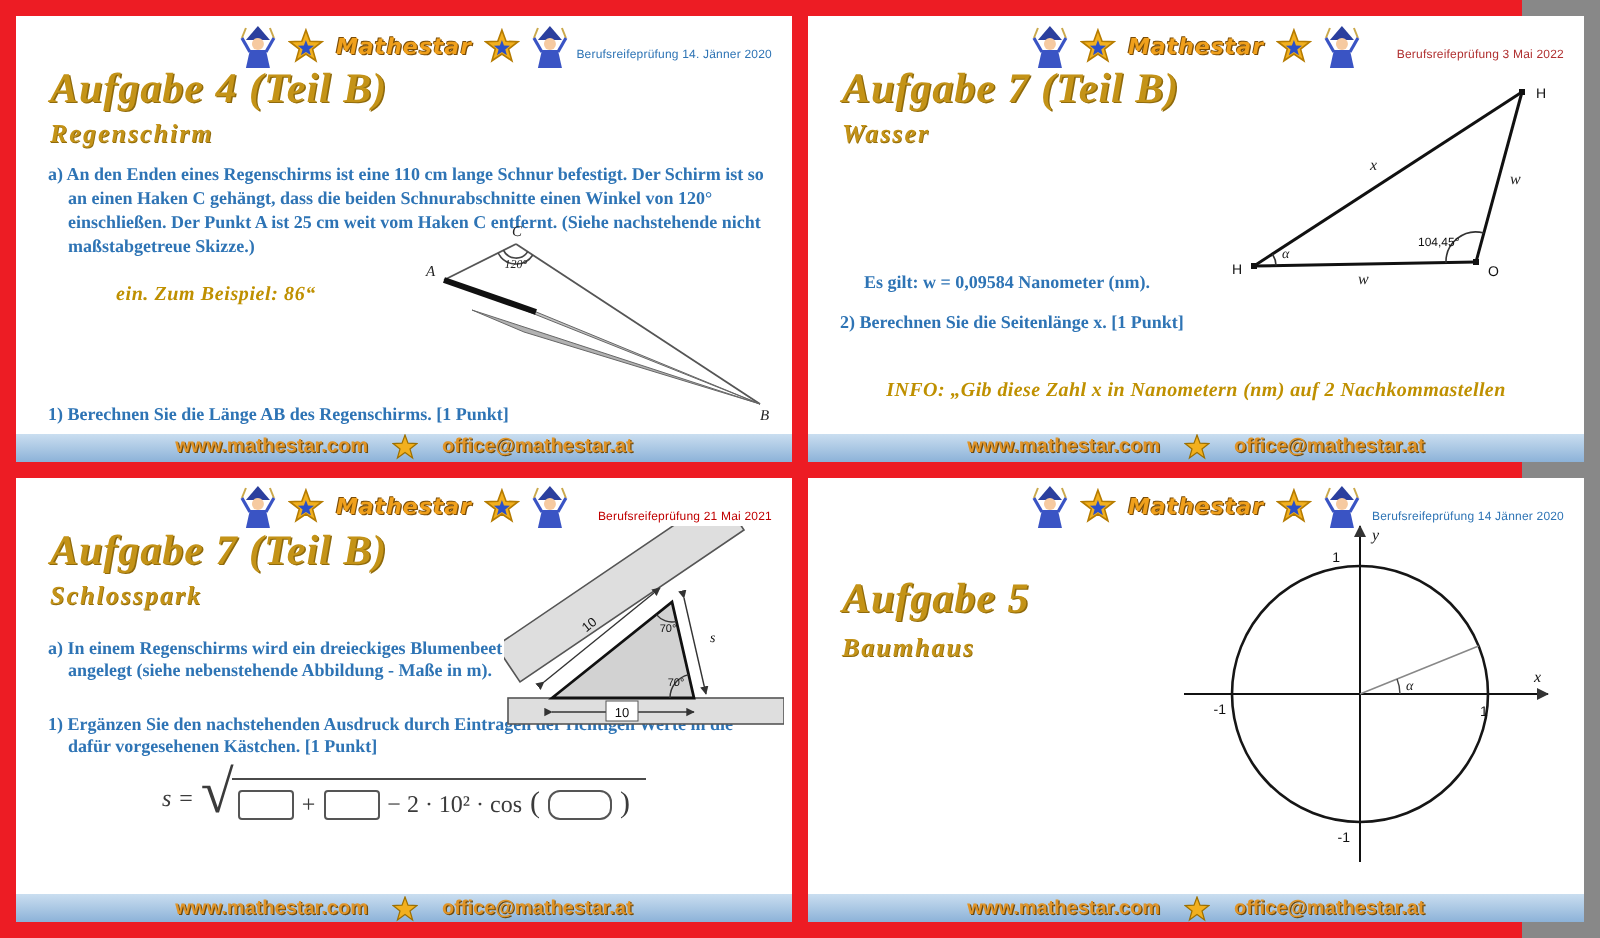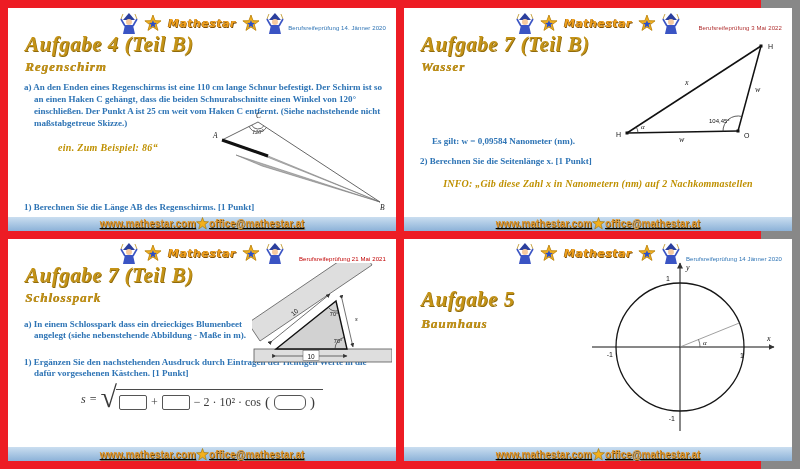--- a/index.html
+++ b/index.html
@@ -31,21 +31,21 @@
   .task{position:absolute;font-weight:bold;color:#2e74b5;font-size:9px;line-height:1.32;
     text-indent:-10px;padding-left:10px;}
   .info{position:absolute;color:#bf9000;font-weight:bold;font-style:italic;
     font-size:10px;line-height:1.5;letter-spacing:0.3px;}
   .info .l2{padding-left:26px;}
   .info-center{text-align:center;letter-spacing:0.2px;}
   .info-center .l2{padding-left:0;}
   
   .footer{position:absolute;bottom:0;left:0;right:0;height:14px;
     background:linear-gradient(#cadef0,#8cb2d8);display:flex;align-items:center;
-    justify-content:center;text-decoration:underline;}
+    justify-content:center;gap:12px;}
   .ftxt{font-family:"Liberation Sans",sans-serif;font-weight:bold;font-size:10px;
     color:#e09428;text-shadow:0.6px 0.6px 0 #6d4a10;}
   
   .formula{position:absolute;left:0;right:0;top:150px;display:flex;justify-content:center;
     align-items:center;color:#3b3b3b;font-size:12px;gap:4px;}
   .f-lhs{font-style:italic;}
   .f-eq{font-style:normal;}
   .f-rad{font-size:30px;line-height:20px;transform:translateY(-3px);margin-right:-5px;}
   .f-under{display:inline-flex;align-items:center;gap:4px;border-top:1.6px solid #4a4a4a;
     padding:4px 8px 0 3px;}
@@ -157,21 +157,21 @@
         <polygon points="9,1 3,8 15,8" fill="#2b3f9e"></polygon>
         <circle cx="9" cy="10" r="3" fill="#f6caa0"></circle>
         <polygon points="5,13 13,13 15,22 3,22" fill="#3a54c4"></polygon>
       </svg>
     </div>
     <div class="exam-date date-red">Berufsreifeprüfung 3 Mai 2022</div>
     <div class="title" style="top:24px">Aufgabe 7 (Teil B)</div>
     <div class="subtitle" style="top:51px">Wasser</div>
     <div class="btxt btxt-plain" style="left:16px;top:128px;width:220px">Es gilt: w = 0,09584 Nanometer (nm).</div>
     <div class="task" style="left:16px;top:148px;width:250px">2) Berechnen Sie die Seitenlänge x. [1 Punkt]</div>
-    <div class="info info-center" style="left:8px;right:8px;top:168px">
+    <div class="info info-center" style="left:8px;right:8px;top:180px">
       <div>INFO: „Gib diese Zahl x in Nanometern (nm) auf 2 Nachkommastellen</div>
     </div>
     <svg style="position:absolute;left:207px;top:28px" width="175" height="110">
       <line x1="16" y1="97" x2="150" y2="10" stroke="#111" stroke-width="1.5"></line>
       <line x1="150" y1="10" x2="127" y2="95" stroke="#111" stroke-width="1.5"></line>
       <line x1="16" y1="97" x2="127" y2="95" stroke="#111" stroke-width="1.5"></line>
       <rect x="14.5" y="95.5" width="3" height="3" fill="#111"></rect>
       <rect x="148.5" y="8.5" width="3" height="3" fill="#111"></rect>
       <rect x="125.5" y="93.5" width="3" height="3" fill="#111"></rect>
       <path d="M27,96.8 A11 11 0 0 0 25.2,91" fill="none" stroke="#333" stroke-width="0.8"></path>
@@ -220,21 +220,21 @@
         <line x1="5" y1="14" x2="1" y2="7" stroke="#3a54c4" stroke-width="1.6"></line>
         <line x1="13" y1="14" x2="17" y2="7" stroke="#3a54c4" stroke-width="1.6"></line>
         <polygon points="9,1 3,8 15,8" fill="#2b3f9e"></polygon>
         <circle cx="9" cy="10" r="3" fill="#f6caa0"></circle>
         <polygon points="5,13 13,13 15,22 3,22" fill="#3a54c4"></polygon>
       </svg>
     </div>
     <div class="exam-date date-red2">Berufsreifeprüfung 21 Mai 2021</div>
     <div class="title" style="top:24px">Aufgabe 7 (Teil B)</div>
     <div class="subtitle" style="top:51px">Schlosspark</div>
-    <div class="btxt" style="left:16px;top:80px;width:228px">a) In einem Schlosspark dass ein dreieckiges Blumenbeet angelegt (siehe nebenstehende Abbildung - Maße in m).</div>
+    <div class="btxt" style="left:16px;top:80px;width:228px">a) In einem Regenschirms wird ein dreieckiges Blumenbeet angelegt (siehe nebenstehende Abbildung - Maße in m).</div>
     <div class="task" style="left:16px;top:118px;width:356px">1) Ergänzen Sie den nachstehenden Ausdruck durch Eintragen der richtigen Werte in die dafür vorgesehenen Kästchen. [1 Punkt]</div>
     <svg style="position:absolute;right:4px;top:24px" width="140" height="100">
       <polygon points="-4,60 108,-16 120,2 8,78" fill="#dedede" stroke="#555" stroke-width="0.8"></polygon>
       <rect x="2" y="86" width="138" height="13" fill="#dedede" stroke="#555" stroke-width="0.8"></rect>
       <polygon points="24,86 84,38 95,86" fill="#d2d2d2" stroke="#111" stroke-width="1.4"></polygon>
       <line x1="20" y1="78" x2="78" y2="31" stroke="#333" stroke-width="0.7" marker-start="url(#arr)" marker-end="url(#arr)"></line>
       <line x1="90" y1="36" x2="101" y2="84" stroke="#333" stroke-width="0.7" marker-start="url(#arr)" marker-end="url(#arr)"></line>
       <line x1="24" y1="93" x2="95" y2="93" stroke="#333" stroke-width="0.7" marker-start="url(#arr)" marker-end="url(#arr)"></line>
       <path d="M76.2,44.3 A10 10 0 0 0 86.2,47.7" fill="none" stroke="#333" stroke-width="0.7"></path>
       <path d="M83,86 A12 12 0 0 1 92.3,74.3" fill="none" stroke="#333" stroke-width="0.7"></path>

